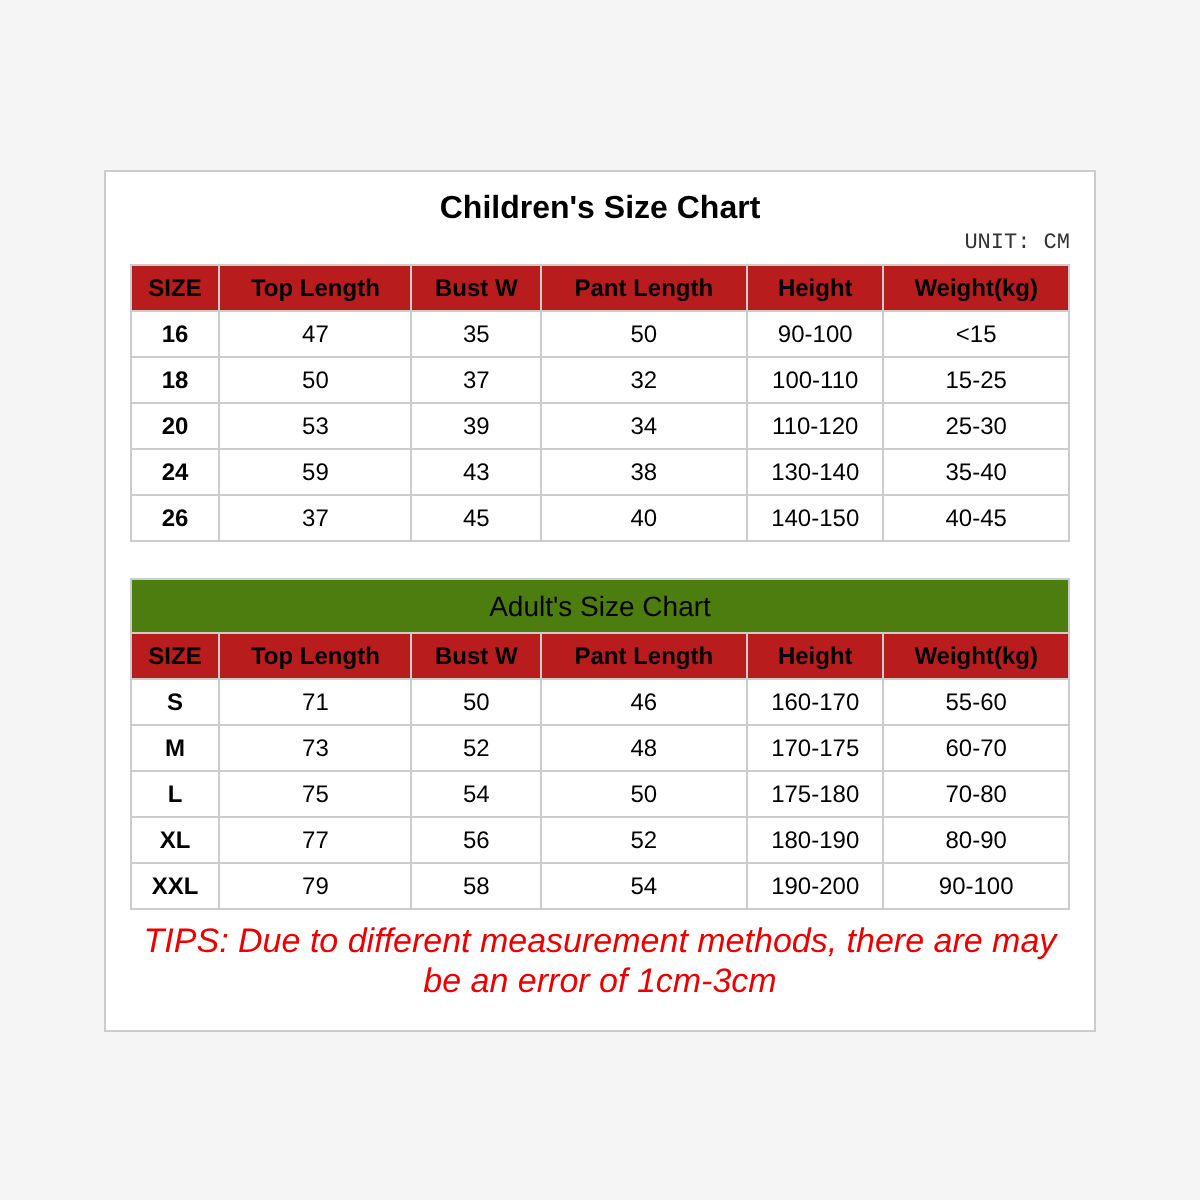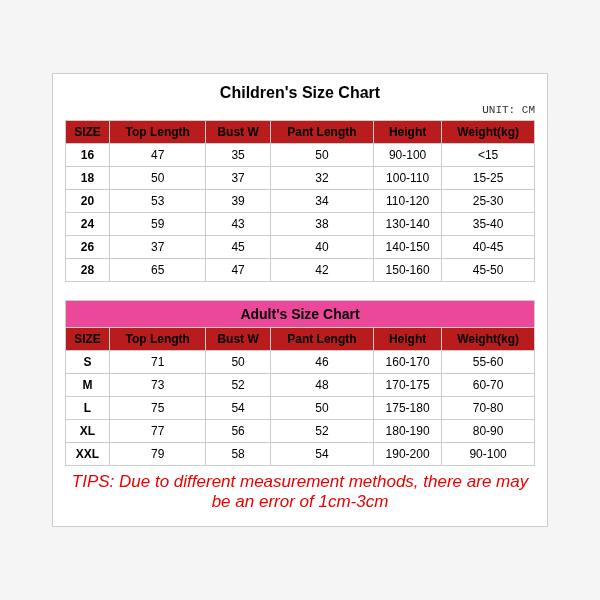--- a/index.html
+++ b/index.html
@@ -51,23 +51,23 @@
     .tips-row td {
       border: none;
       padding-top: 6px;
       font-size: 17px;
     }
     .tips-text {
       color: #e00;
       font-style: italic;
     }
     .section-title-row td {
-      font-weight: bold;
+      font-weight: normal;
       font-size: 14px;
-      background: #ec4899;
+      background: #4d7c0f;
       padding: 5px;
     }
   </style>
 </head>
 <body>
 
 <div class="chart-container">
   <div class="main-title">Children's Size Chart</div>
   <div class="unit-label">UNIT: CM</div>
 
@@ -113,28 +113,20 @@
           <td>130-140</td>
           <td>35-40</td>
         </tr>
         <tr>
           <td class="size-col">26</td>
           <td>37</td>
           <td>45</td>
           <td>40</td>
           <td>140-150</td>
           <td>40-45</td>
-        </tr>
-        <tr>
-          <td class="size-col">28</td>
-          <td>65</td>
-          <td>47</td>
-          <td>42</td>
-          <td>150-160</td>
-          <td>45-50</td>
         </tr>
       </tbody>
   </table>
 
   <br>
 
   <table>
     <tbody id="adults-tbody">
     <tr class="section-title-row">
           <td colspan="6">Adult's Size Chart</td>

